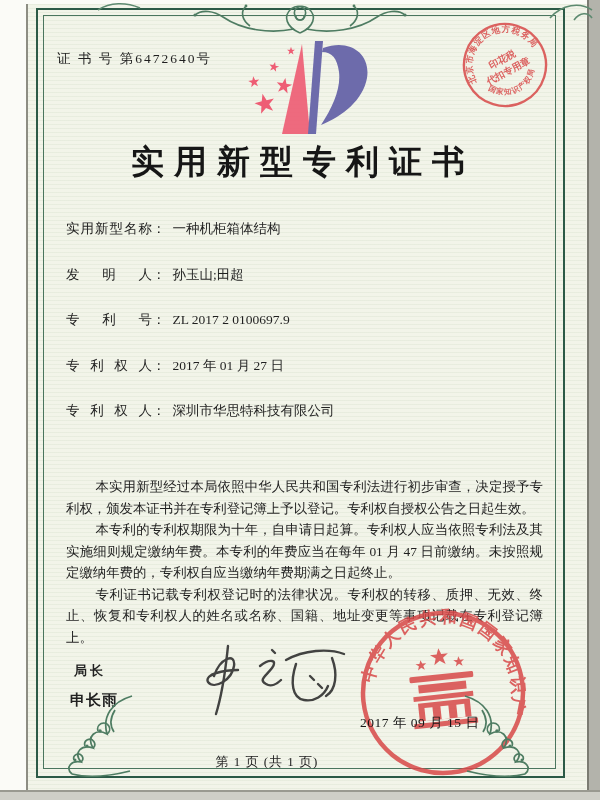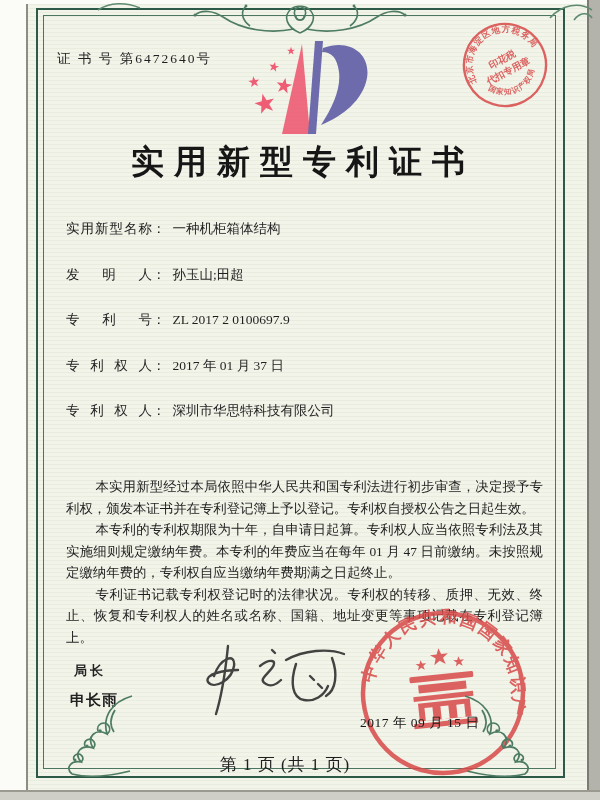--- a/index.html
+++ b/index.html
@@ -43,21 +43,21 @@
     margin:0;font-size:13.4px;line-height:21.5px;text-align:justify;text-indent:2.2em;
   }
   .officer-title{position:absolute;left:74px;top:662px;font-size:13px;letter-spacing:3px;z-index:2;
     font-family:"Liberation Sans","DejaVu Sans",sans-serif;font-weight:600;color:#222;}
   .officer-name{position:absolute;left:70px;top:691px;font-size:15px;letter-spacing:1px;z-index:2;
     font-family:"Liberation Sans","DejaVu Sans",sans-serif;font-weight:600;color:#222;}
   .signature{position:absolute;left:180px;top:636px;z-index:3;}
   .main-seal{position:absolute;left:356px;top:606px;z-index:2;transform:rotate(-6deg);}
   .issue-date{position:absolute;left:360px;top:714px;width:125px;font-size:13.5px;letter-spacing:.5px;z-index:4;color:#161616;}
   .tax-seal{position:absolute;left:461px;top:21px;z-index:3;transform:rotate(-28deg);}
-  .footer-page{position:absolute;left:205px;top:753px;width:160px;text-align:center;font-size:17px;letter-spacing:1px;z-index:2;}
+  .footer-page{position:absolute;left:187px;top:753px;width:160px;text-align:center;font-size:13px;letter-spacing:1px;z-index:2;}
   svg{display:block;}
 </style>
 </head>
 <body>
 
 <div class="paper"></div>
 <div class="strip strip-left"></div>
 <div class="strip strip-top"></div>
 <div class="strip strip-right"></div>
 <div class="strip strip-bottom"></div>
@@ -147,21 +147,21 @@
   <div class="field-row">
     <span class="field-label">实用新型名称</span><span class="field-colon">：</span><span class="field-value">一种机柜箱体结构</span>
   </div>
   <div class="field-row">
     <span class="field-label">发明人</span><span class="field-colon">：</span><span class="field-value">孙玉山;田超</span>
   </div>
   <div class="field-row">
     <span class="field-label">专利号</span><span class="field-colon">：</span><span class="field-value">ZL 2017 2 0100697.9</span>
   </div>
   <div class="field-row">
-    <span class="field-label">专利权人</span><span class="field-colon">：</span><span class="field-value">2017 年 01 月 37 日</span>
+    <span class="field-label">专利权人</span><span class="field-colon">：</span><span class="field-value">2017 年 01 月 27 日</span>
   </div>
   <div class="field-row">
     <span class="field-label">专利权人</span><span class="field-colon">：</span><span class="field-value">深圳市华思特科技有限公司</span>
   </div>
 </div>
 
 <div class="paragraphs">
   <p>本实用新型经过本局依照中华人民共和国专利法进行初步审查，决定授予专利权，颁发本证书并在专利登记簿上予以登记。专利权自授权公告之日起生效。</p>
   <p>本专利的专利权期限为十年，自申请日起算。专利权人应当依照专利法及其实施细则规定缴纳年费。本专利的年费应当在每年 01 月 47 日前缴纳。未按照规定缴纳年费的，专利权自应当缴纳年费期满之日起终止。</p>
   <p>专利证书记载专利权登记时的法律状况。专利权的转移、质押、无效、终止、恢复和专利权人的姓名或名称、国籍、地址变更等事项记载在专利登记簿上。</p>

